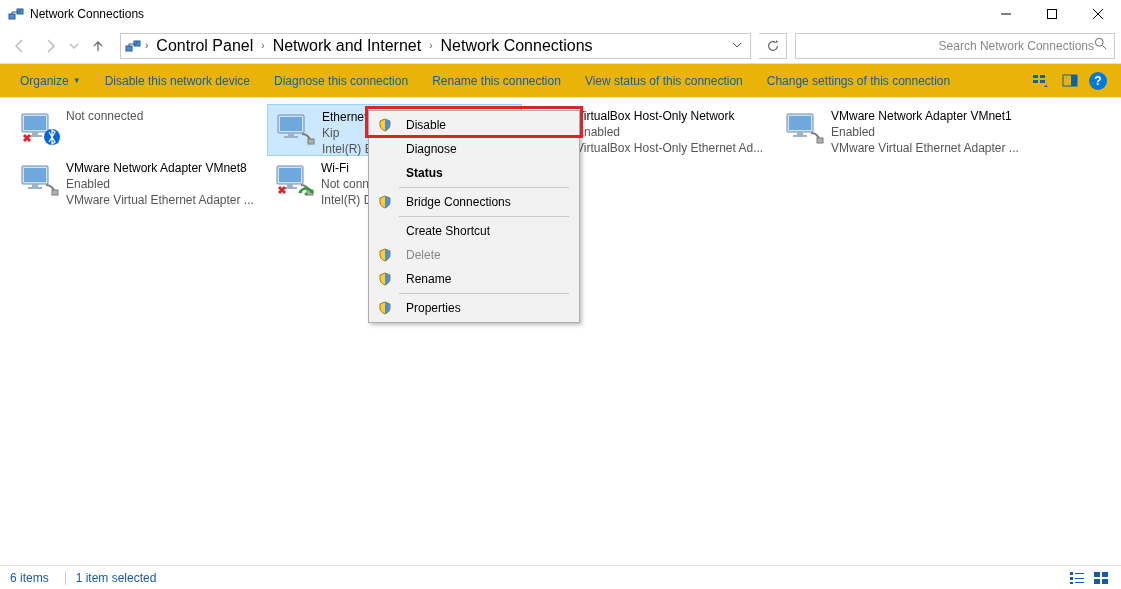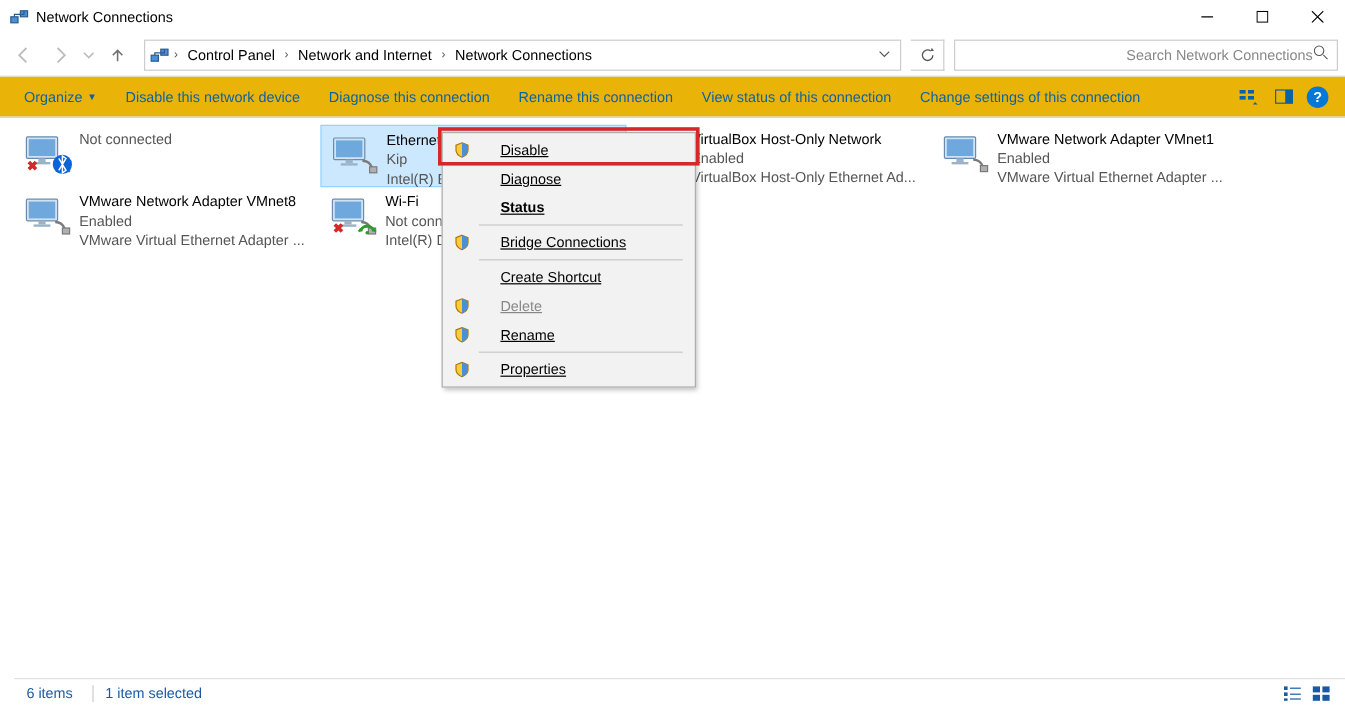--- a/index.html
+++ b/index.html
@@ -13,21 +13,21 @@
   .win-btn { width: 46px; height: 28px; display: flex; align-items: center; justify-content: center; }
   .win-btn svg { width: 10px; height: 10px; }
 
   
   .navbar { height: 36px; display: flex; align-items: center; padding: 0 6px; gap: 2px; border-bottom: 1px solid #e0e0e0; }
   .nav-arrow { width: 28px; height: 28px; display: flex; align-items: center; justify-content: center; color: #9a9a9a; }
   .nav-arrow.recent { width:16px;}
   .nav-up { width: 28px; height: 28px; display:flex;align-items:center;justify-content:center; color:#707070;}
   .address { flex: 1; height: 26px; border: 1px solid #ccc; display: flex; align-items: center; padding: 0 4px; margin: 0 6px; background:#fff;}
   .address .seg-icon { width:16px; height:16px; }
-  .address .seg { padding: 0 4px; display:flex; align-items:center; height:100%; font-size:12px; }
+  .address .seg { padding: 0 4px; display:flex; align-items:center; height:100%; font-size:16px; }
   .address .chev { padding: 0 4px; color:#555; font-size:10px;}
   .address .spacer { flex:1; }
   .address .dd { padding:0 4px; color:#555;}
   .refresh-btn { width:28px; height:26px; border:1px solid #ccc; border-left:none; display:flex;align-items:center;justify-content:center; color:#555;}
   .searchbox { width: 320px; height:26px; border:1px solid #ccc; margin-left:6px; display:flex; align-items:center; padding:0 6px; color:#888; justify-content:space-between;text-align:right;}
   .searchbox .search-text { flex:1; }
   .searchbox .search-icon { color:#555; }
 
   
   .cmdbar { height: 34px; display:flex; align-items:center; padding: 0 8px; background:#eab308; border-bottom: 1px solid #e0e0e0;}
@@ -44,31 +44,31 @@
   .item { width: 255px; height: 52px; display:flex; align-items:flex-start; padding:4px 6px; gap:6px;}
   .item.selected { background:#cce8ff; border:1px solid #99d1ff; }
   .item .icon-wrap { width:42px; height:42px; display:flex;align-items:center;justify-content:center; position:relative;}
   .item .texts { flex:1; min-width:0; line-height:1.35; font-size:12px;}
   .item .name { white-space:nowrap; overflow:hidden; text-overflow:ellipsis; }
   .item .status { color:#555; white-space:nowrap; overflow:hidden; text-overflow:ellipsis;}
   .item .desc { color:#555; white-space:nowrap; overflow:hidden; text-overflow:ellipsis;}
 
   
   .ctx { position:absolute; left: 368px; top: 12px; width: 212px; background:#f2f2f2; border:1px solid #adadad; box-shadow: 2px 2px 4px rgba(0,0,0,0.25); padding:2px 0;}
-  .ctx .row { height:24px; display:flex; align-items:center; padding: 0 10px 0 8px; font-size:12px; gap:24px;text-decoration:underline;}
+  .ctx .row { height:24px; display:flex; align-items:center; padding: 0 10px 0 8px; font-size:12px; gap:13px;}
   .ctx .row.disabled { color:#888; }
   .ctx .row .ic { width:16px; height:16px; display:flex;align-items:center;justify-content:center;}
   .ctx .row .lbl { flex:1; }
   .ctx .row.bold .lbl { font-weight:600; }
   .ctx .sep { height:1px; background:#c8c8c8; margin:2px 10px 2px 30px; }
   .ctx .row.highlight { background:transparent; position:relative;}
   .highlight-outer { position:absolute; left: 365px; top: 8px; width: 218px; height: 32px; border:3px solid #d62828; z-index:5; pointer-events:none;}
 
   
-  .statusbar { position:absolute; bottom:0; left:12px; right:0; height:24px; border-top:1px solid #e0e0e0; display:flex; align-items:center; padding:0 10px; font-size:12px; color:#1a5aa5; justify-content:space-between;}
+  .statusbar { position:absolute; bottom:0; left:0; right:0; height:24px; border-top:1px solid #e0e0e0; display:flex; align-items:center; padding:0 10px; font-size:12px; color:#1a5aa5; justify-content:space-between;}
   .statusbar .left { display:flex; gap:16px;}
   .statusbar .seg { color:#1a5aa5; }
   .statusbar .seg + .seg { border-left: 1px solid #ccc; padding-left:10px;}
   .statusbar .right { display:flex; gap:4px;}
   .statusbar .view-btn { width:20px;height:18px; display:flex;align-items:center;justify-content:center; color:#1a5aa5;}
 
   
   .net-icon { width:42px; height:36px; }
 </style>
 </head>

